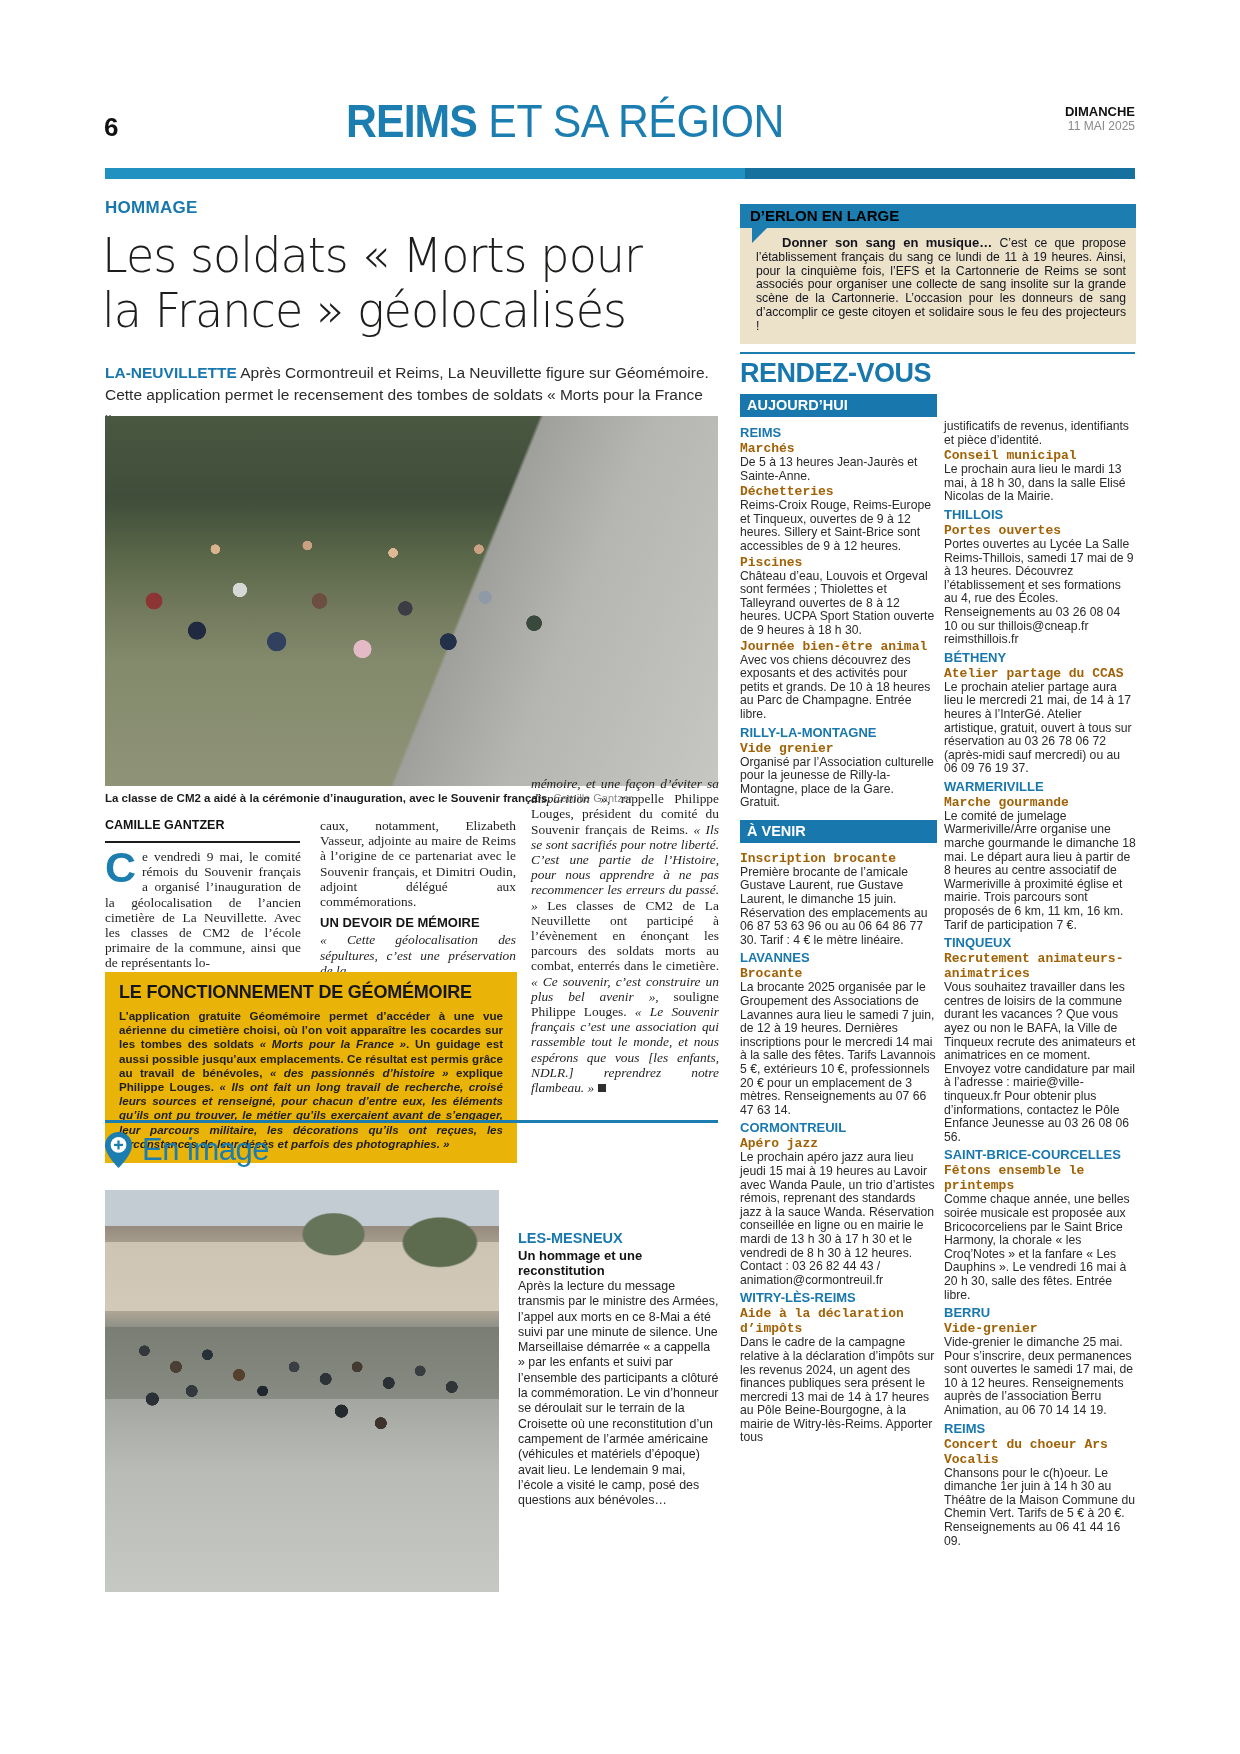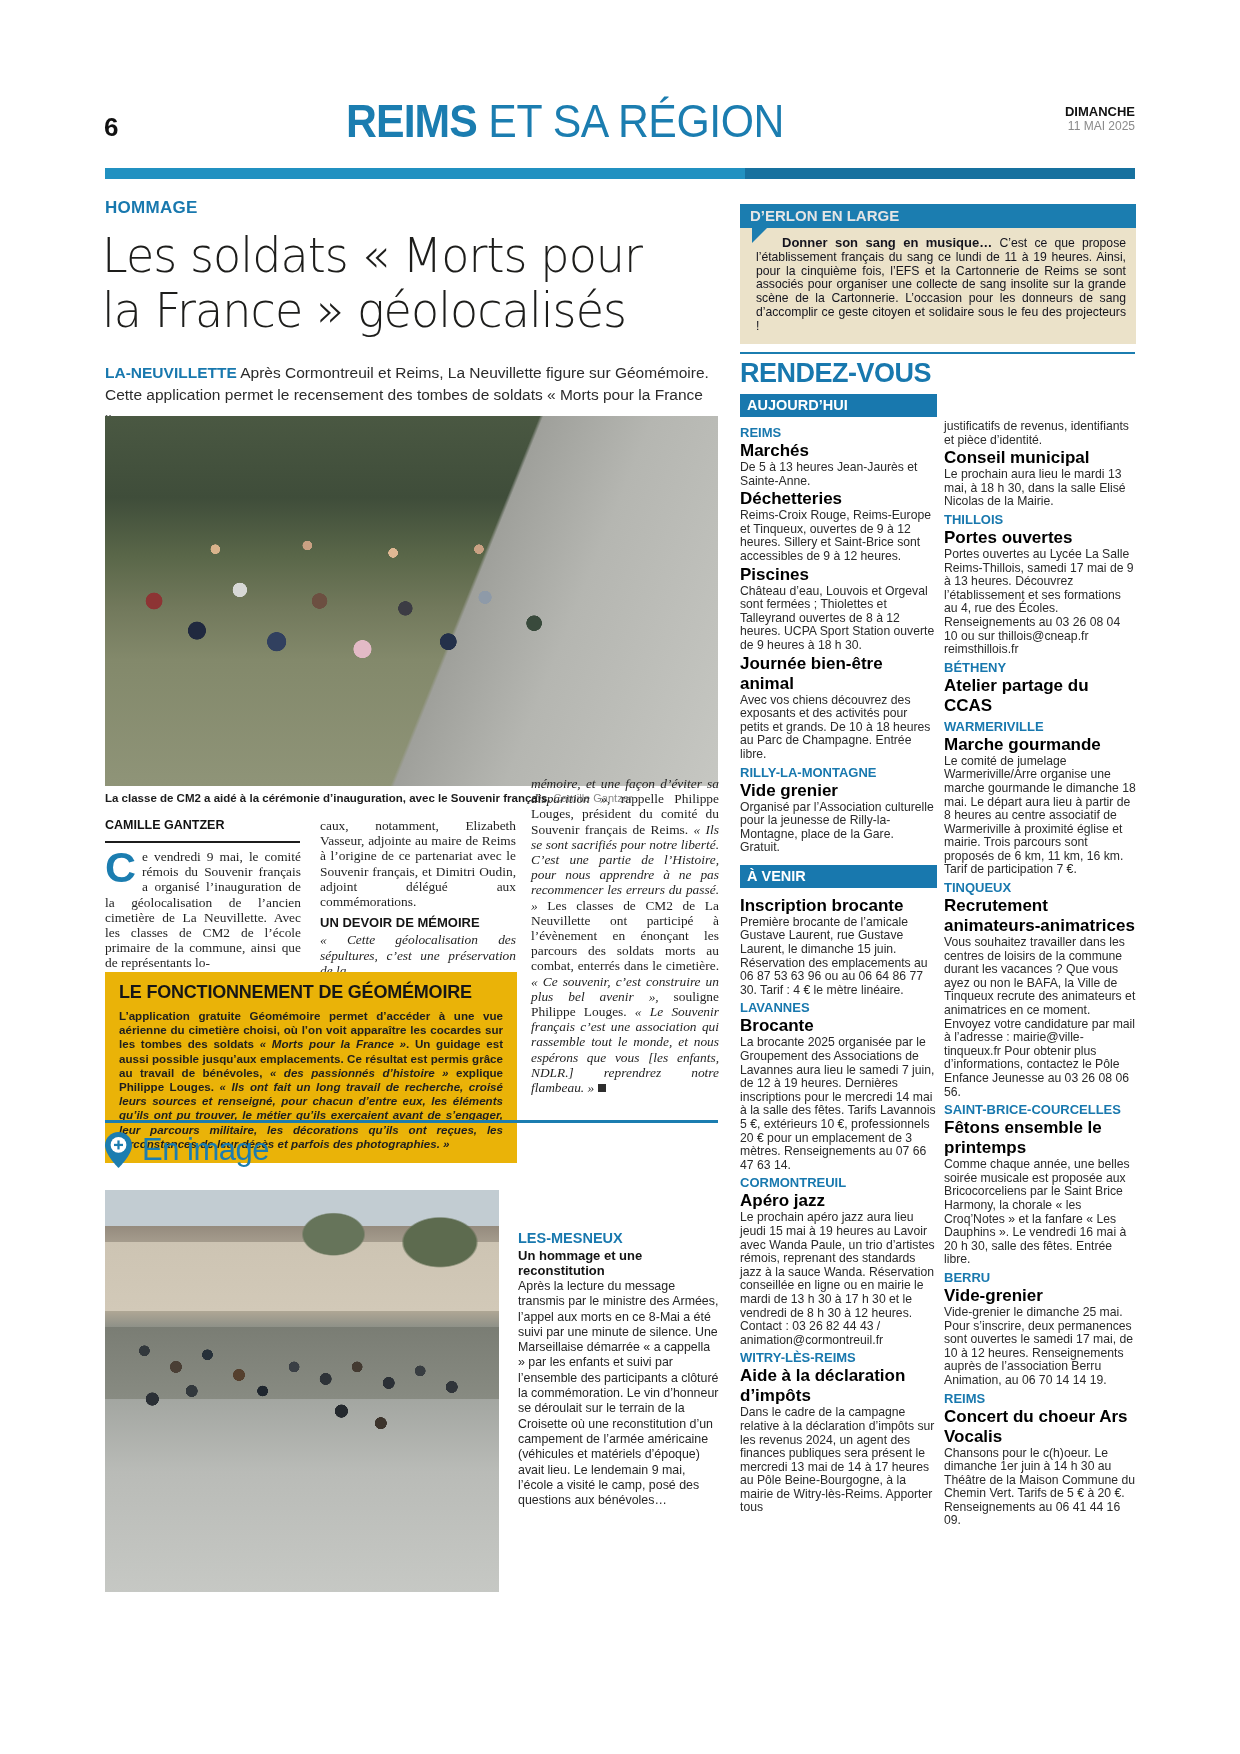--- a/index.html
+++ b/index.html
@@ -92,38 +92,38 @@
       linear-gradient(180deg,#c2ccd2 0%,#c2ccd2 9%,#958b7e 9%,#a59c8d 13%,#cdc4b3 13%,#d2c9b8 30%,
         #b0a795 30%,#8f9188 34%,#7a7d74 34%,#888b82 52%,#a3a6a1 52%,#b9bbb7 70%,#c6c8c4 100%);
     background-color:#a3a6a1;}
   .mesneux{left:518px;top:1190px;width:201px;margin-top:40px;}
   .mx-city{color:#1878ae;font-weight:700;font-size:14.5px;}
   .mx-title{font-weight:700;font-size:13px;color:#131313;margin:2px 0 1px;}
   .mx-body{font-size:12.4px;line-height:15.3px;color:#262626;}
 
   
   .derlon{left:740px;top:204px;width:396px;}
-  .dl-bar{background:#1b7db0;color:#e5e5e5;font-weight:700;font-size:15px;padding:3px 0 4px 10px;}
+  .dl-bar{background:#1b7db0;color:#000000;font-weight:700;font-size:15px;padding:3px 0 4px 10px;}
   .dl-body{position:relative;background:#ebe2c9;padding:8px 10px 10px 16px;
            font-size:12.2px;line-height:13.8px;color:#14141e;text-align:justify;}
   .dl-tail{position:absolute;left:12px;top:0;width:0;height:0;
            border-top:15px solid #1b7db0;border-right:15px solid transparent;}
   .dl-lead{font-weight:700;font-size:13px;}
   .dl-indent{display:inline-block;width:26px;}
 
   .rv-rule{left:740px;top:352px;width:395px;height:2px;background:#1b7db0;}
   .rv-head{left:740px;top:358px;font-size:27px;font-weight:700;color:#1878ae;letter-spacing:-.5px;}
   .rv-col{position:absolute;width:197px;}
   .rv-colA{left:740px;top:394px;}
   .rv-colB{left:944px;top:420px;width:192px;}
   .rv-bar{background:#1878ae;color:#fff;font-weight:700;font-size:14.5px;padding:3px 0 4px 7px;
           margin-bottom:8px;}
   .rv-bar.later{margin-top:10px;}
   .rv-city{color:#1878ae;font-weight:700;font-size:13px;margin-top:3px;}
-  .rv-title{font-weight:700;font-size:17px;color:#000000;margin-top:1px;}
+  .rv-title{font-weight:700;font-size:13px;color:#a16207;margin-top:1px;font-family:Liberation Mono, monospace;}
   .rv-body{font-size:12.2px;line-height:13.6px;color:#2a2a2a;}
 
   .pin-svg{width:27px;height:36px;display:block;}
 </style>
 </head>
 <body>
 
 <div class="page">
 
   <div class="abs pagenum">6</div>
@@ -320,20 +320,21 @@
         </div>
 
         <div class="rv-block">
           <div class="rv-city">BÉTHENY</div>
 
         </div>
 
         <div class="rv-block">
 
           <div class="rv-title">Atelier partage du CCAS</div>
+          <div class="rv-body">Le prochain atelier partage aura lieu le mercredi 21 mai, de 14 à 17 heures à l’InterGé. Atelier artistique, gratuit, ouvert à tous sur réservation au 03 26 78 06 72 (après-midi sauf mercredi) ou au 06 09 76 19 37.</div>
         </div>
 
         <div class="rv-block">
           <div class="rv-city">WARMERIVILLE</div>
 
         </div>
 
         <div class="rv-block">
 
           <div class="rv-title">Marche gourmande</div>

